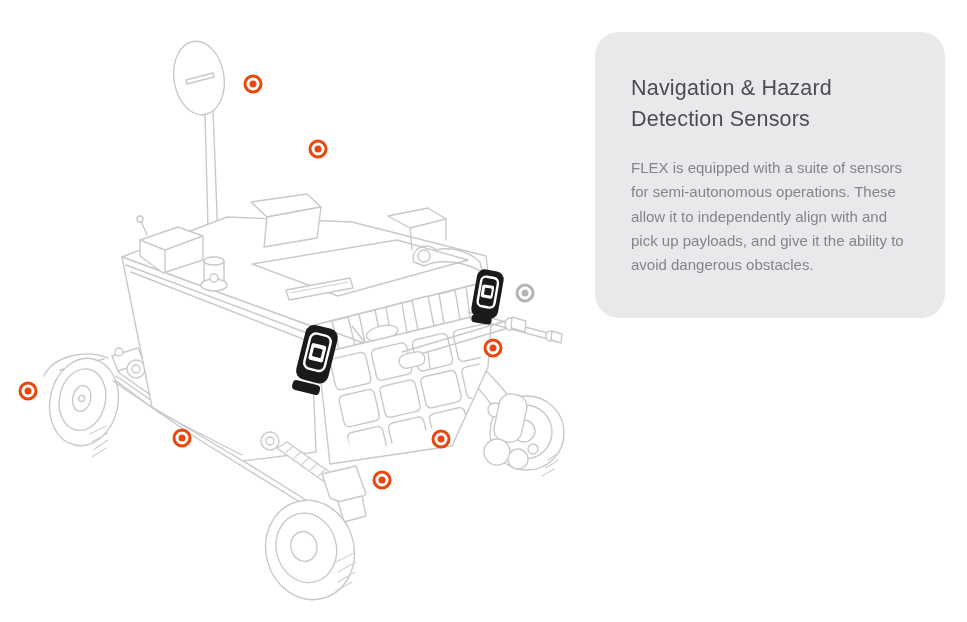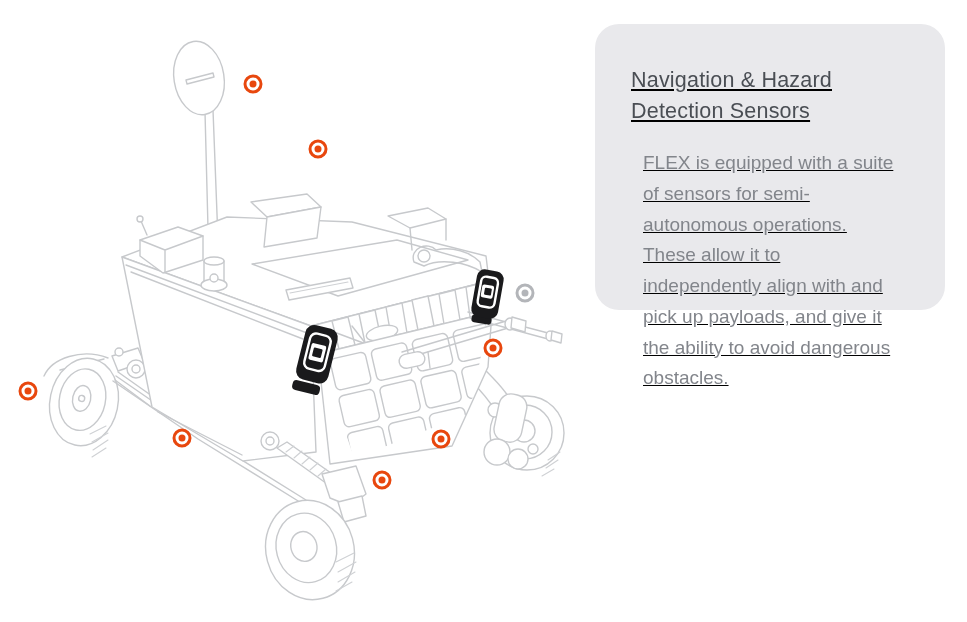--- a/index.html
+++ b/index.html
@@ -20,31 +20,30 @@
     position:absolute;width:13px;height:13px;border-radius:50%;
     background:#fff;border:3px solid var(--c);
     transform:translate(-50%,-50%);cursor:pointer;
   }
   .hotspot::after{
     content:"";position:absolute;inset:0;margin:auto;width:7px;height:7px;
     border-radius:50%;background:var(--c);
   }
   
   .info-card{
-    position:absolute;left:595px;top:24px;width:350px;height:286px;
+    position:absolute;left:595px;top:32px;width:350px;height:286px;
     box-sizing:border-box;background:#e9e9ec;border-radius:24px;
     padding:41px 36px 0 36px;
-    text-decoration:underline;
   }
   .info-card h2{
     margin:0 0 22px 0;font-size:21.5px;line-height:1.42;font-weight:400;
     color:#4a4e54;letter-spacing:.2px;
   }
   .info-card p{
-    margin:12px;font-size:19px;line-height:1.62;color:#82858b;max-width:284px;
+    margin:0;font-size:15px;line-height:1.62;color:#82858b;max-width:284px;
   }
 </style>
 </head>
 <body>
 
 <div class="stage">
 
   <svg class="illustration" viewBox="0 0 967 622">
     <defs>
       <clipPath id="gridclip">

